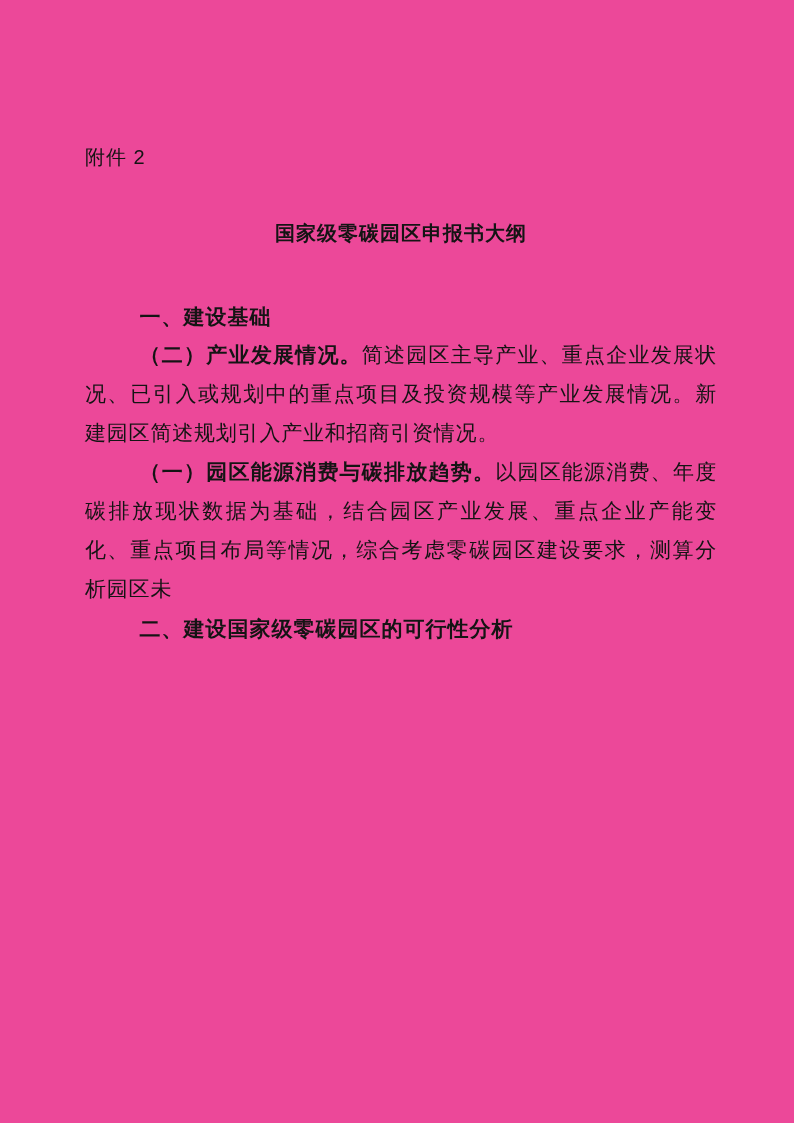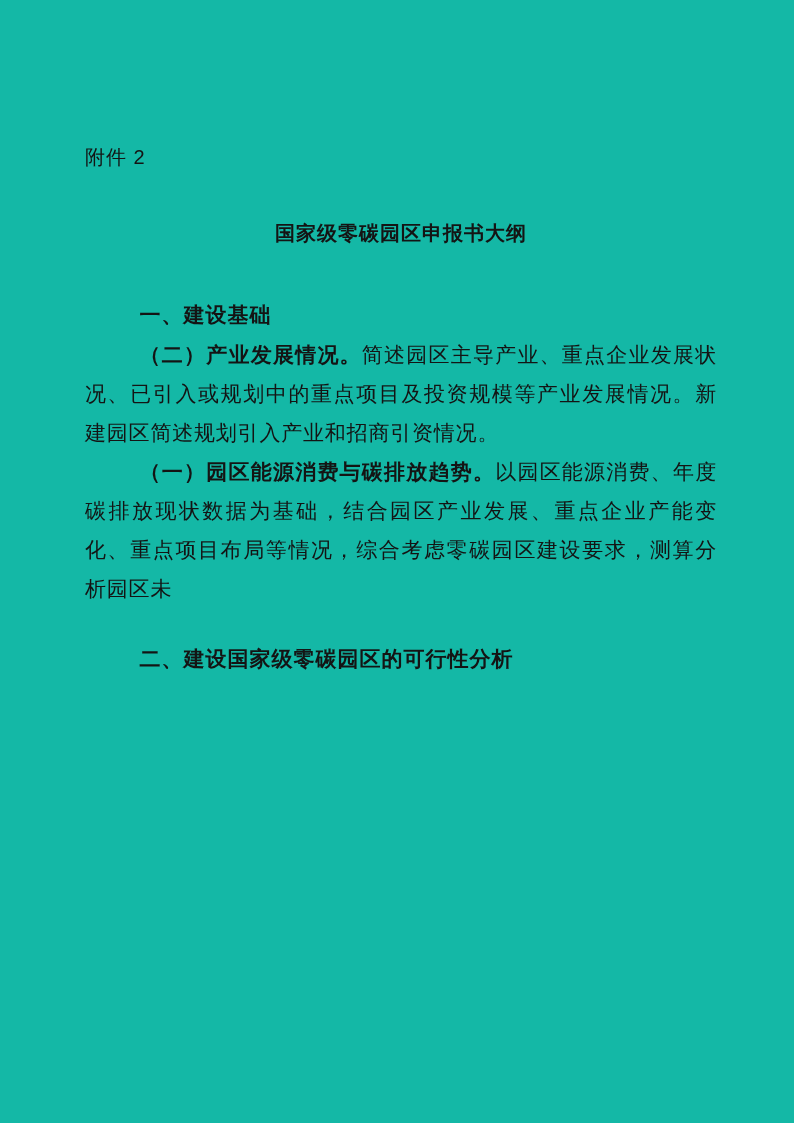--- a/index.html
+++ b/index.html
@@ -5,21 +5,21 @@
   html, body {
     margin: 0;
     padding: 0;
     background: #ffffff;
   }
   .page {
     position: relative;
     width: 794px;
     height: 1123px;
     margin: 0 auto;
-    background: #14b8a6;
+    background: #ec4899;
     box-sizing: border-box;
     padding: 145px 77px 0 85px;
     overflow: hidden;
     font-family: "Liberation Serif", "DejaVu Serif", serif;
     color: #141414;
   }
   .attach-label {
     font-family: "Liberation Sans", "DejaVu Sans", sans-serif;
     font-size: 20px;
     line-height: 24px;
@@ -41,25 +41,24 @@
     line-height: 39px;
     text-align: justify;
     text-justify: inter-character;
   }
   .block {
     margin: 0;
     text-indent: 2.6em;
     letter-spacing: 0.8px;
   }
   .block.heading {
-    font-family: Liberation Mono, monospace;
+    font-family: Liberation Sans, sans-serif;
     font-weight: bold;
     letter-spacing: 1px;
     text-align: left;
-    margin-top: 32px;
   }
   .block.para .lead {
     font-weight: bold;
   }
 </style>
 </head>
 <body>
 
 <div class="page">
   <div class="attach-label">附件 2</div>

